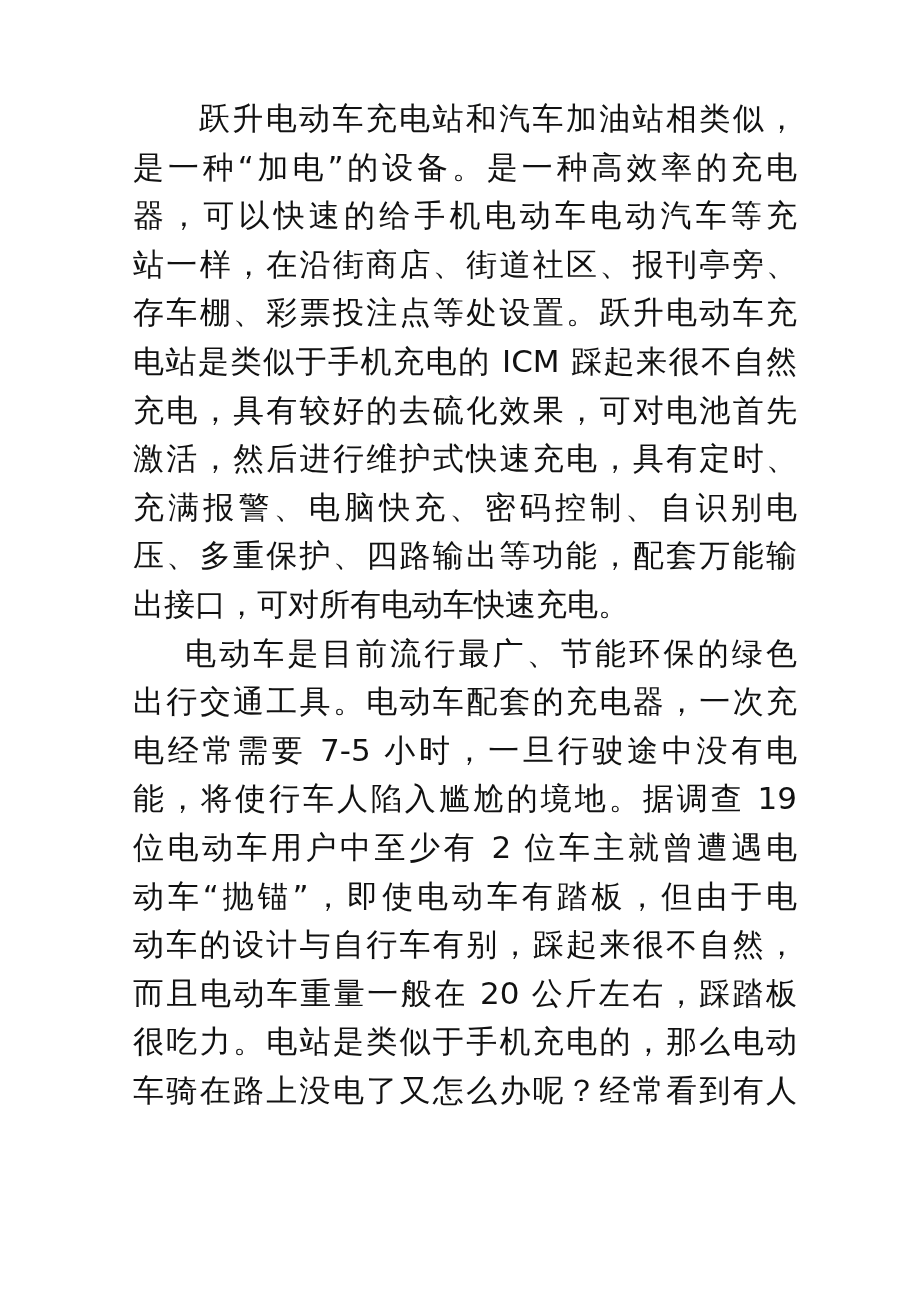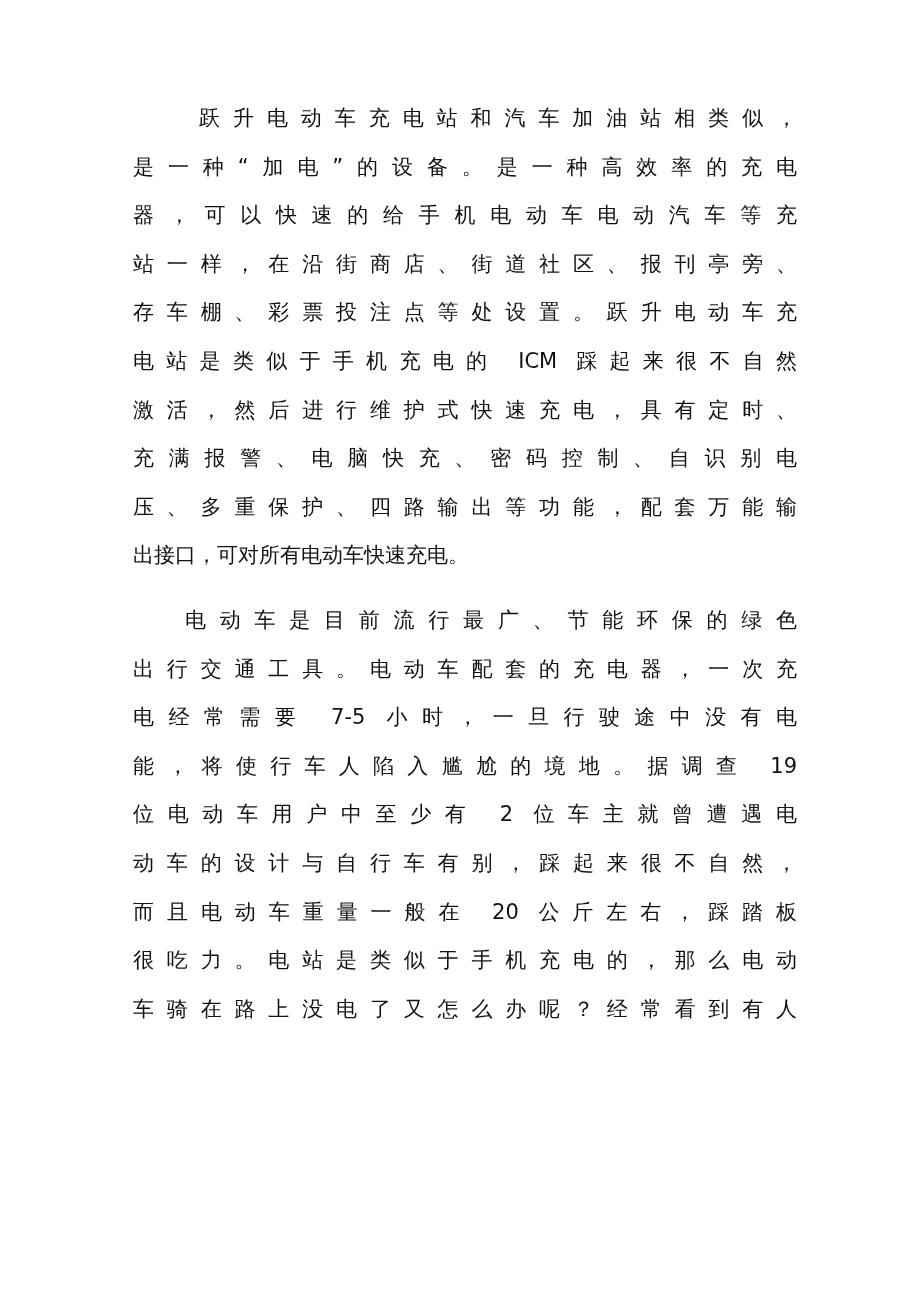--- a/index.html
+++ b/index.html
@@ -21,57 +21,58 @@
     top: 94px;
     width: 664px;
   }
   .para {
     margin: 0;
   }
   .line {
     display: block;
     height: 48.6px;
     line-height: 48.6px;
-    font-size: 21px;
+    font-size: 31px;
     white-space: nowrap;
     text-align: justify;
     text-align-last: justify;
     letter-spacing: 0;
   }
   .line.last {
     text-align-last: left;
   }
   .line.indent {
     padding-left: 66px;
   }
   .line.indent2 {
     padding-left: 52px;
-    margin-top: 16px;
   }
 </style>
 </head>
 <body>
 
 <div class="page">
   <div class="para">
     <span class="line indent">跃升电动车充电站和汽车加油站相类似，</span>
     <span class="line">是一种“加电”的设备。是一种高效率的充电</span>
     <span class="line">器，可以快速的给手机电动车电动汽车等充</span>
     <span class="line">站一样，在沿街商店、街道社区、报刊亭旁、</span>
     <span class="line">存车棚、彩票投注点等处设置。跃升电动车充</span>
     <span class="line">电站是类似于手机充电的 ICM 踩起来很不自然</span>
+    <span class="line">充电，具有较好的去硫化效果，可对电池首先</span>
     <span class="line">激活，然后进行维护式快速充电，具有定时、</span>
     <span class="line">充满报警、电脑快充、密码控制、自识别电</span>
     <span class="line">压、多重保护、四路输出等功能，配套万能输</span>
     <span class="line last">出接口，可对所有电动车快速充电。</span>
   </div>
   <div class="para">
     <span class="line indent2">电动车是目前流行最广、节能环保的绿色</span>
     <span class="line">出行交通工具。电动车配套的充电器，一次充</span>
     <span class="line">电经常需要 7-5 小时，一旦行驶途中没有电</span>
     <span class="line">能，将使行车人陷入尴尬的境地。据调查 19</span>
     <span class="line">位电动车用户中至少有 2 位车主就曾遭遇电</span>
+    <span class="line">动车“抛锚”，即使电动车有踏板，但由于电</span>
     <span class="line">动车的设计与自行车有别，踩起来很不自然，</span>
     <span class="line">而且电动车重量一般在 20 公斤左右，踩踏板</span>
     <span class="line">很吃力。电站是类似于手机充电的，那么电动</span>
     <span class="line">车骑在路上没电了又怎么办呢？经常看到有人</span>
   </div>
 </div>
 
 </body></html>

